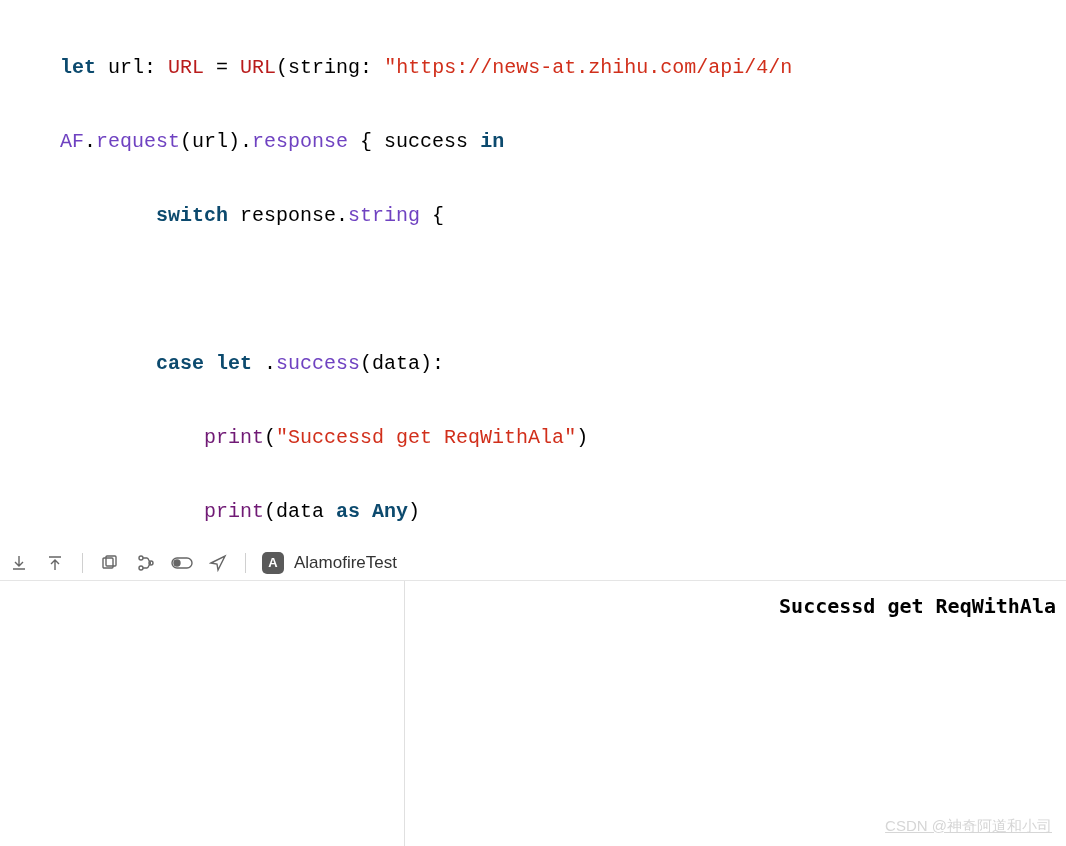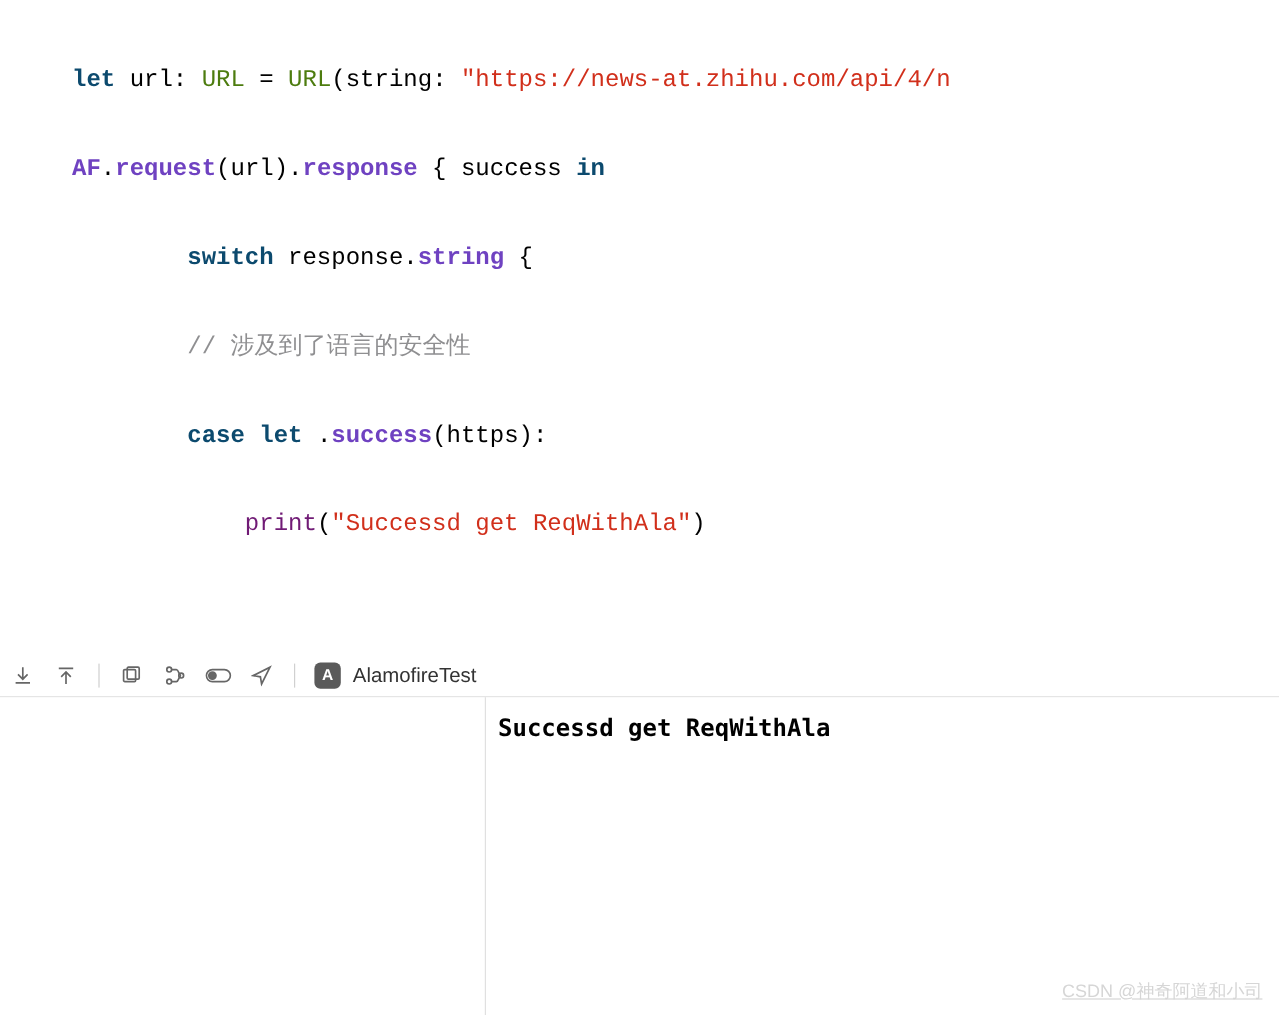--- a/index.html
+++ b/index.html
@@ -15,24 +15,24 @@
     }
     .code-area {
       padding: 12px 0 0 0;
       white-space: pre;
       line-height: 1.85;
       height: 545px;
       overflow: hidden;
     }
     .code-line { white-space: pre; }
     .kw { color: #0c4a6e; font-weight: 700; }
-    .type { color: #4d7c0f; }
+    .type { color: #b91c1c; }
     .func { color: #701a75; }
     .str { color: #d12f1b; }
-    .prop { color: #6f42c1; font-weight: bold; }
+    .prop { color: #6f42c1; }
     .comment { color: #8f8f91; }
     .toolbar {
       height: 36px;
       border-bottom: 1px solid #e5e5e5;
       display: flex;
       align-items: center;
       padding: 0 8px;
       gap: 14px;
     }
     .toolbar .sep {
@@ -80,41 +80,43 @@
       border-right: 1px solid #e0e0e0;
     }
     .console-right {
       flex: 1;
       padding: 8px 10px;
       font-family: Menlo, Monaco, monospace;
       font-size: 20px;
       font-weight: 700;
       color: #000;
       line-height: 1.7;
+      text-align: right;
     }
     .watermark {
       position: absolute;
       bottom: 10px;
       right: 14px;
       font-family: -apple-system, sans-serif;
       font-size: 15px;
       color: #d6d6d6;
       text-decoration: underline;
     }
   </style>
 </head>
 <body>
 
 <div class="code-area">
 <div class="code-line"><span>     </span><span class="kw">let</span><span> url: </span><span class="type">URL</span><span> = </span><span class="type">URL</span><span>(string: </span><span class="str">"https://news-at.zhihu.com/api/4/n</span></div>
 <div class="code-line"><span>     </span><span class="prop">AF</span><span>.</span><span class="prop">request</span><span>(url).</span><span class="prop">response</span><span> { success </span><span class="kw">in</span></div>
 <div class="code-line"><span>             </span><span class="kw">switch</span><span> response.</span><span class="prop">string</span><span> {</span></div>
-<div class="code-line"><span>             </span><span class="comment">// 涉及到了语言的安全性</span></div>
-<div class="code-line"><span>             </span><span class="kw">case</span><span> </span><span class="kw">let</span><span> .</span><span class="prop">success</span><span>(https):</span></div>
+<div class="code-line"><span>             </span></div>
+<div class="code-line"><span>             </span><span class="kw">case</span><span> </span><span class="kw">let</span><span> .</span><span class="prop">success</span><span>(data):</span></div>
 <div class="code-line"><span>                 </span><span class="func">print</span><span>(</span><span class="str">"Successd get ReqWithAla"</span><span>)</span></div>
+<div class="code-line"><span>                 </span><span class="func">print</span><span>(data </span><span class="kw">as</span><span class="kw"> Any</span><span>)</span></div>
 
 
 
 
 
 
 
 </div>
 
 <div class="toolbar">

